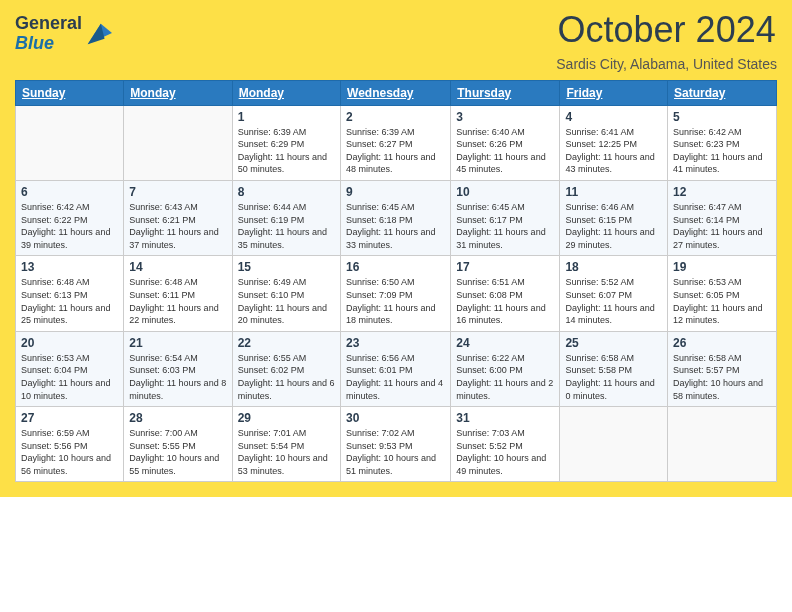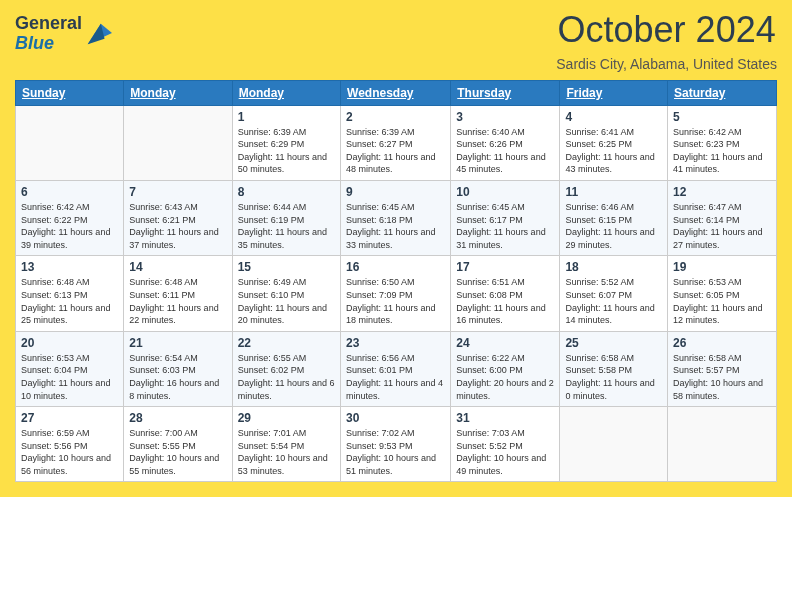--- a/index.html
+++ b/index.html
@@ -154,21 +154,21 @@
           </td>
           <td>
             <span class="day-num">3</span>
             <div class="cell-text">Sunrise: 6:40 AM</div>
             <div class="cell-text">Sunset: 6:26 PM</div>
             <div class="cell-text">Daylight: 11 hours and 45 minutes.</div>
           </td>
           <td>
             <span class="day-num">4</span>
             <div class="cell-text">Sunrise: 6:41 AM</div>
-            <div class="cell-text">Sunset: 6:25 PM</div>
+            <div class="cell-text">Sunset: 12:25 PM</div>
             <div class="cell-text">Daylight: 11 hours and 43 minutes.</div>
           </td>
           <td>
             <span class="day-num">5</span>
             <div class="cell-text">Sunrise: 6:42 AM</div>
             <div class="cell-text">Sunset: 6:23 PM</div>
             <div class="cell-text">Daylight: 11 hours and 41 minutes.</div>
           </td>
         </tr>
         <tr>
@@ -263,39 +263,39 @@
           <td>
             <span class="day-num">20</span>
             <div class="cell-text">Sunrise: 6:53 AM</div>
             <div class="cell-text">Sunset: 6:04 PM</div>
             <div class="cell-text">Daylight: 11 hours and 10 minutes.</div>
           </td>
           <td>
             <span class="day-num">21</span>
             <div class="cell-text">Sunrise: 6:54 AM</div>
             <div class="cell-text">Sunset: 6:03 PM</div>
-            <div class="cell-text">Daylight: 16 hours and 8 minutes.</div>
+            <div class="cell-text">Daylight: 11 hours and 8 minutes.</div>
           </td>
           <td>
             <span class="day-num">22</span>
             <div class="cell-text">Sunrise: 6:55 AM</div>
             <div class="cell-text">Sunset: 6:02 PM</div>
             <div class="cell-text">Daylight: 11 hours and 6 minutes.</div>
           </td>
           <td>
             <span class="day-num">23</span>
             <div class="cell-text">Sunrise: 6:56 AM</div>
             <div class="cell-text">Sunset: 6:01 PM</div>
             <div class="cell-text">Daylight: 11 hours and 4 minutes.</div>
           </td>
           <td>
             <span class="day-num">24</span>
             <div class="cell-text">Sunrise: 6:22 AM</div>
             <div class="cell-text">Sunset: 6:00 PM</div>
-            <div class="cell-text">Daylight: 20 hours and 2 minutes.</div>
+            <div class="cell-text">Daylight: 11 hours and 2 minutes.</div>
           </td>
           <td>
             <span class="day-num">25</span>
             <div class="cell-text">Sunrise: 6:58 AM</div>
             <div class="cell-text">Sunset: 5:58 PM</div>
             <div class="cell-text">Daylight: 11 hours and 0 minutes.</div>
           </td>
           <td>
             <span class="day-num">26</span>
             <div class="cell-text">Sunrise: 6:58 AM</div>

